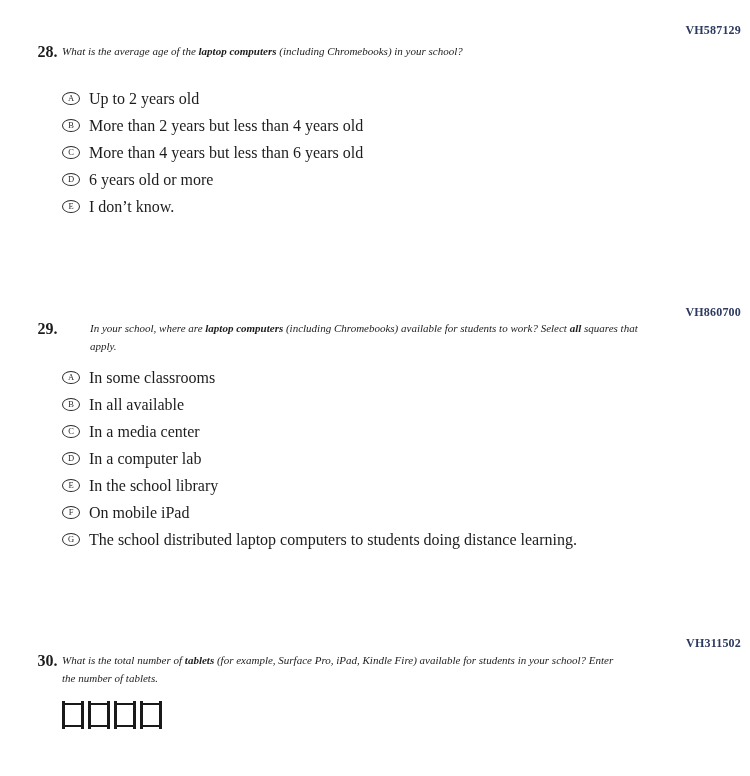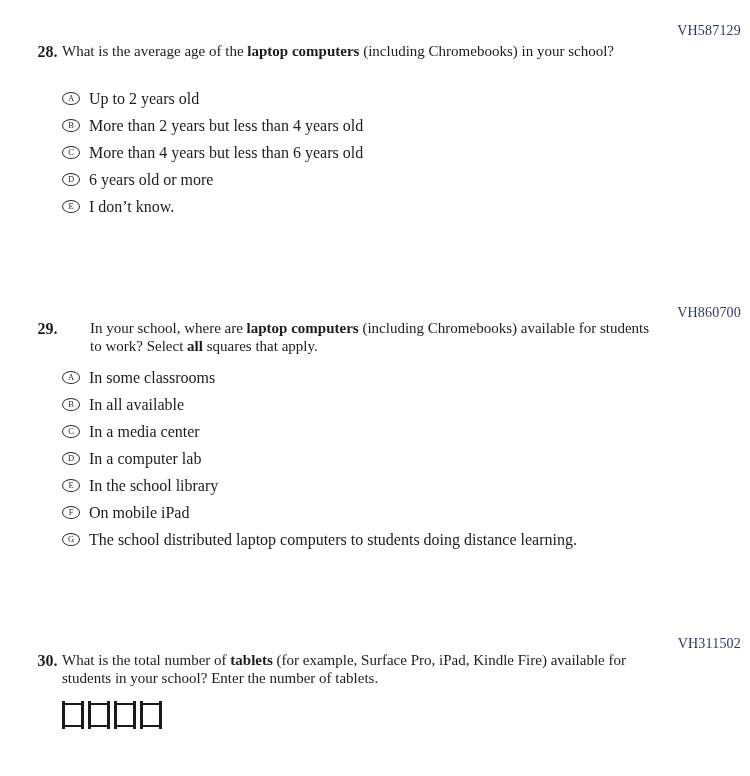--- a/index.html
+++ b/index.html
@@ -2,26 +2,26 @@
 <html><head>
 <meta charset="utf-8">
 <style>
   html,body{margin:0;padding:0;}
   body{
     width:750px;height:776px;background:#ffffff;position:relative;
     font-family:"Liberation Serif","DejaVu Serif",serif;
     color:#1c1c1c;overflow:hidden;
   }
   .code{
-    position:absolute;right:9px;font-size:14px;font-weight:normal;
+    position:absolute;right:9px;font-size:12px;font-weight:bold;
     color:#2d3a5f;letter-spacing:.2px;
   }
   .qblock{position:absolute;left:33px;display:flex;}
   .qnum{width:29px;flex-shrink:0;font-weight:bold;font-size:16px;line-height:17.5px;text-align:center;}
-  .qtext{width:567px;font-size:15px;line-height:17.5px;}
+  .qtext{width:567px;font-size:11px;line-height:17.5px;font-style:italic;}
   .b{font-weight:bold;}
   .opts{position:absolute;left:62px;display:flex;flex-direction:column;gap:10px;}
   .opt{display:flex;align-items:center;height:17px;cursor:default;}
   .bubble{
     width:16px;height:11px;border:1.2px solid #2a2a2a;border-radius:50%;
     display:flex;align-items:center;justify-content:center;
     font-size:8.5px;line-height:1;flex-shrink:0;margin-right:9px;
     color:#2a2a2a;
   }
   .optlabel{font-size:16px;white-space:nowrap;}

